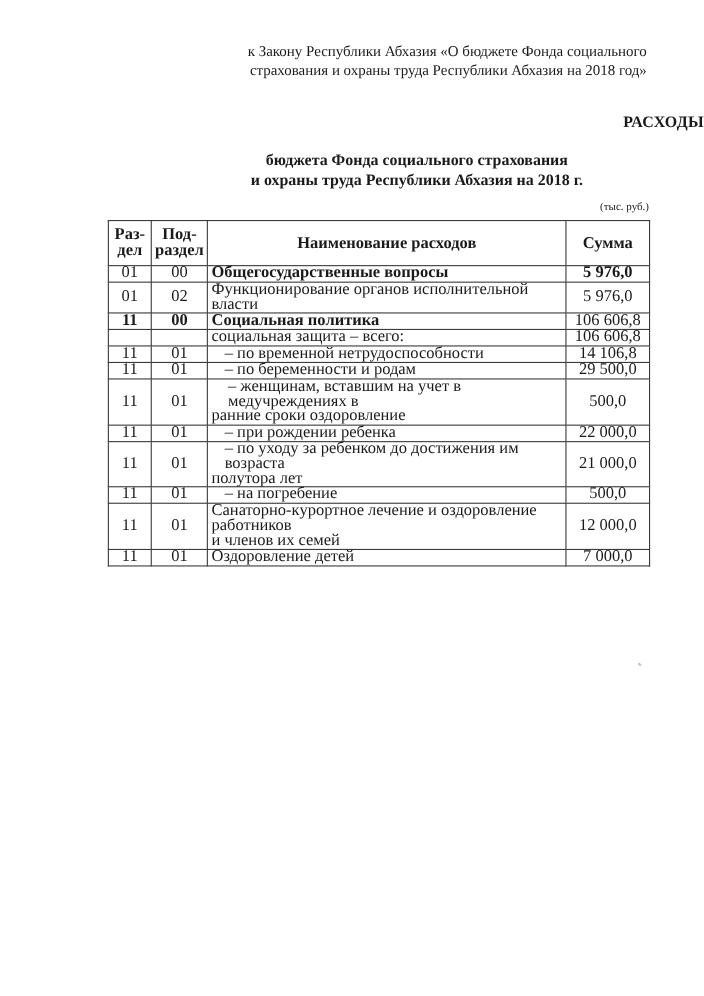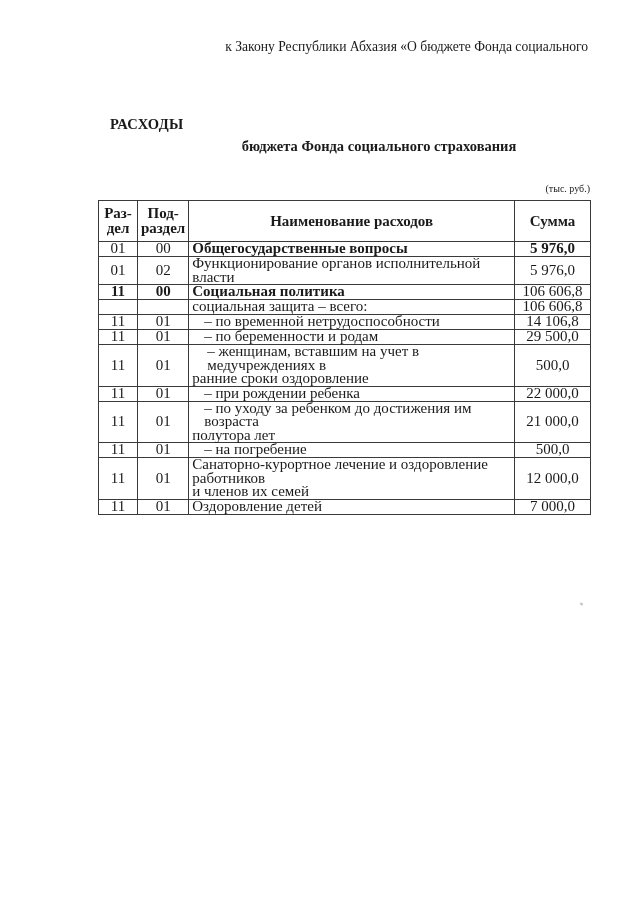--- a/index.html
+++ b/index.html
@@ -7,22 +7,22 @@
     width: 640px; height: 905px; position: relative; overflow: hidden;
     font-family: "Liberation Serif", "DejaVu Serif", serif;
     color: #1a1a1a;
   }
   .annex {
     position: absolute; right: 52px; top: 38px;
     text-align: right; font-size: 13.6px; line-height: 17px;
   }
   .annex div { white-space: nowrap; }
   .title {
-    position: absolute; left: 0; right: 0; top: 116px;
-    text-align: left; padding-left: 110px;
+    position: absolute; left: 0; right: 0; top: 103px;
+    text-align: right; padding-left: 110px;
     font-weight: bold; font-size: 14.5px; letter-spacing: 0.3px;
   }
   .subtitle {
     position: absolute; left: 0; right: 0; top: 137px;
     text-align: center; padding-left: 118px;
     font-weight: bold; font-size: 14.5px; line-height: 18px;
   }
   .units {
     position: absolute; right: 50px; top: 183px;
     font-size: 10px;
@@ -47,26 +47,28 @@
   .speck {
     position: absolute; left: 580px; top: 603px; width: 3px; height: 2px;
     background: #9a9a9a; transform: rotate(35deg); opacity: 0.6;
   }
 </style>
 </head>
 <body>
 
 <div class="annex">
   <div>к Закону Республики Абхазия «О бюджете Фонда социального</div>
+  <div>страхования и охраны труда Республики Абхазия на 2018 год»</div>
 </div>
 
 <div class="title">РАСХОДЫ</div>
 
 <div class="subtitle">
   <div>бюджета Фонда социального страхования</div>
+  <div>и охраны труда Республики Абхазия на 2018 г.</div>
 </div>
 
 <div class="units">(тыс. руб.)</div>
 
 <table class="budget">
   <thead>
     <tr>
       <th class="c-sec">
         <span>Раз-</span><br>
         <span>дел</span>

